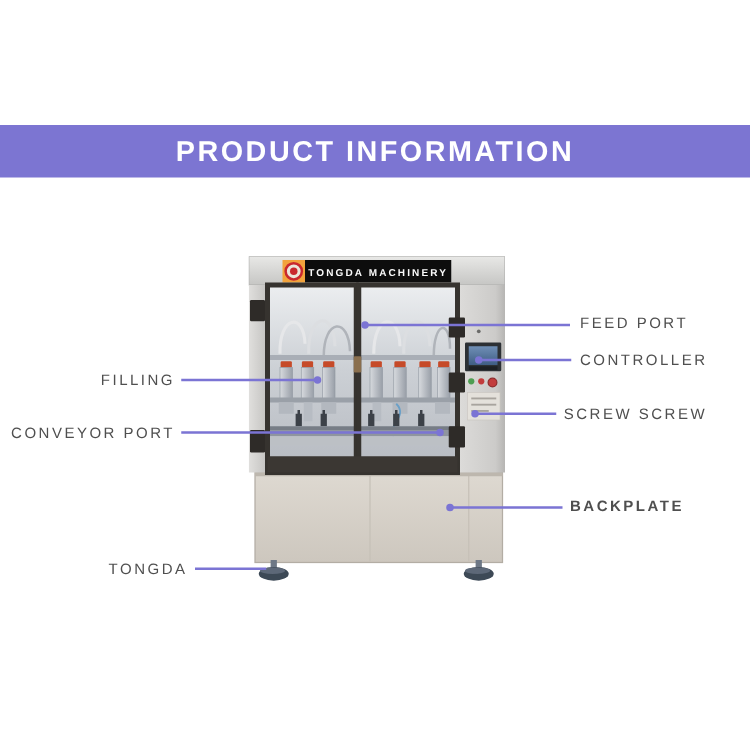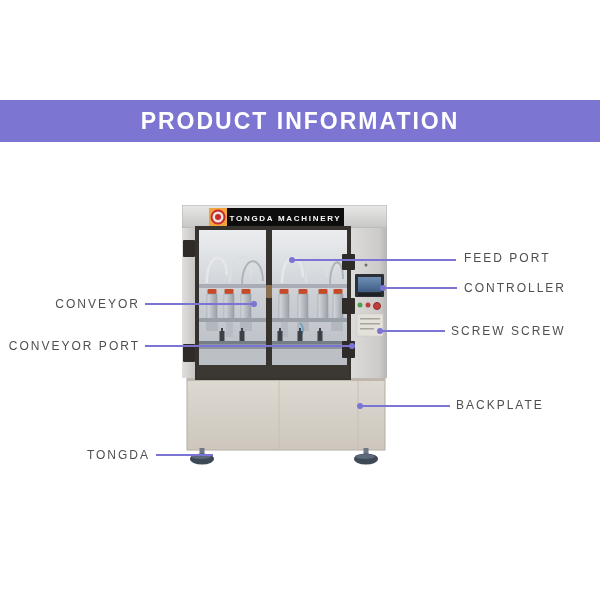--- a/index.html
+++ b/index.html
@@ -9,21 +9,21 @@
     --base-body:#d5cfc6; --door-frame:#36332f; --foot:#3d4956;
   }
   html,body{margin:0;padding:0;background:#ffffff;}
   body{width:600px;height:600px;font-family:"Liberation Sans",sans-serif;}
   .canvas{position:relative;width:600px;height:600px;background:#ffffff;overflow:hidden;}
 
   .banner{position:absolute;left:0;top:100px;width:600px;height:42px;
     background:var(--banner-bg);display:flex;align-items:center;justify-content:center;}
   .banner-title{color:var(--banner-text);font-size:23px;font-weight:bold;letter-spacing:2px;}
 
-  .machine{position:absolute;left:182px;top:205px;width:205px;height:262px;}
+  .machine{position:absolute;left:199px;top:205px;width:205px;height:262px;}
 
   .callout-label{position:absolute;font-size:12px;letter-spacing:2px;color:var(--label-text);
     white-space:nowrap;line-height:14px;}
   .leader{position:absolute;height:2px;background:var(--accent);}
   .dot{position:absolute;width:6px;height:6px;border-radius:50%;background:var(--accent);}
 
   
   .lbl-filling{right:460px;top:297px;}
   .ln-filling{left:145px;top:303px;width:111px;}
   .dt-filling{left:251px;top:301px;}
@@ -41,21 +41,21 @@
   .dt-feedport{left:289px;top:257px;}
 
   .lbl-controller{left:464px;top:281px;text-align:right;}
   .ln-controller{left:384px;top:287px;width:73px;}
   .dt-controller{left:380px;top:285px;}
 
   .lbl-screwcover{left:451px;top:324px;}
   .ln-screwcover{left:381px;top:330px;width:64px;}
   .dt-screwcover{left:377px;top:328px;}
 
-  .lbl-backplate{left:456px;top:398px;}
+  .lbl-backplate{left:456px;top:398px;font-weight:bold;}
   .ln-backplate{left:361px;top:405px;width:89px;}
   .dt-backplate{left:357px;top:403px;}
 </style>
 </head>
 <body>
 
 <div class="canvas">
 
   <div class="banner">
     <span class="banner-title">PRODUCT INFORMATION</span>
@@ -261,21 +261,21 @@
 
   <div>
     <div class="leader ln-backplate"></div>
     <div class="dot dt-backplate"></div>
     <div class="callout-label lbl-backplate">BACKPLATE</div>
   </div>
 
   <div>
     <div class="leader ln-filling"></div>
     <div class="dot dt-filling"></div>
-    <div class="callout-label lbl-filling">CONVEYOR</div>
+    <div class="callout-label lbl-filling">FILLING</div>
   </div>
 
   <div>
     <div class="leader ln-conveyor"></div>
     <div class="dot dt-conveyor"></div>
     <div class="callout-label lbl-conveyor">CONVEYOR PORT</div>
   </div>
 
   <div>
     <div class="leader ln-footing"></div>

